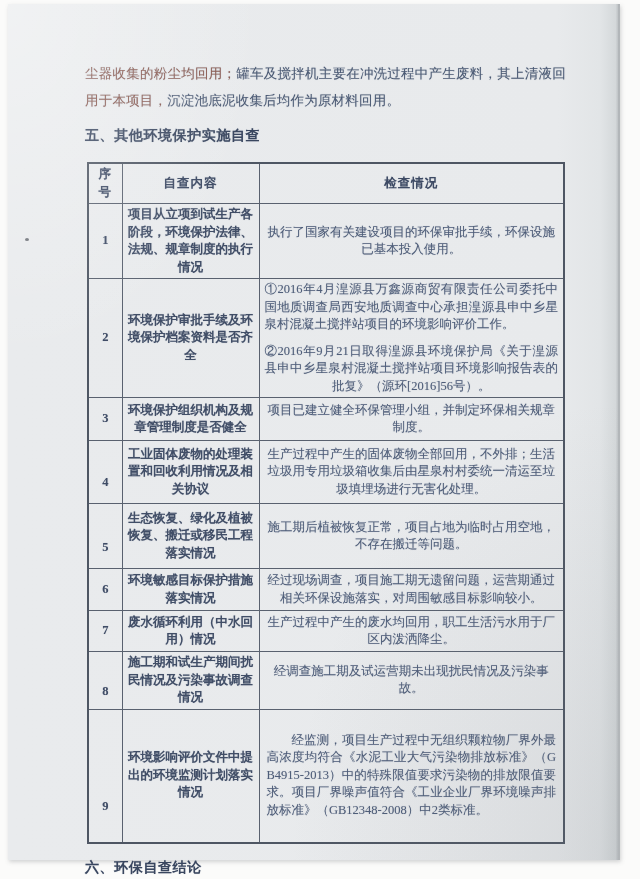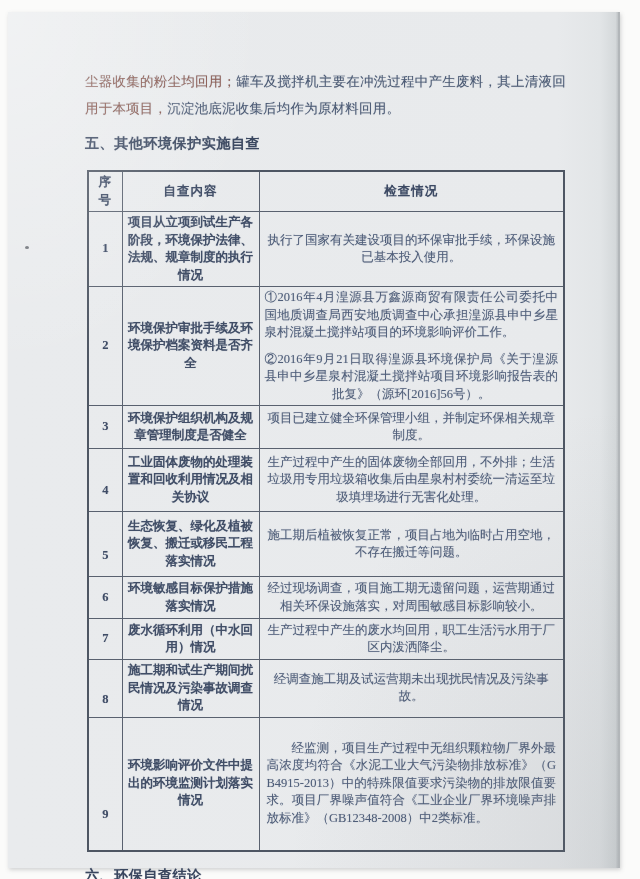--- a/index.html
+++ b/index.html
@@ -3,21 +3,21 @@
 <meta charset="utf-8">
 <title>Scanned Document</title>
 <style>
   html,body{margin:0;padding:0;}
   body{
     width:640px;height:879px;position:relative;overflow:hidden;
     background:#fbfbfa;
     font-family:"Liberation Serif","DejaVu Serif",serif;
   }
   .scan{
-    position:absolute;left:8px;top:12px;width:610px;height:856px;
+    position:absolute;left:8px;top:4px;width:610px;height:856px;
     background:linear-gradient(90deg,#e9ebed 0%,#e8eaec 90%,#e2e5e7 97%,#d4d8da 99.6%,#bfc3c6 100%);
     border-right:2px solid #b2b6b9;
     box-shadow:1px 2px 4px rgba(90,95,100,.25);
     text-shadow:0 0 1px rgba(77,92,118,.35);
   }
   .scan::after{
     content:"";position:absolute;inset:0;pointer-events:none;
     background:radial-gradient(ellipse at 100% 100%,rgba(110,116,122,.14),transparent 38%),
                radial-gradient(ellipse at 0% 0%,rgba(255,255,255,.35),transparent 30%);
   }

